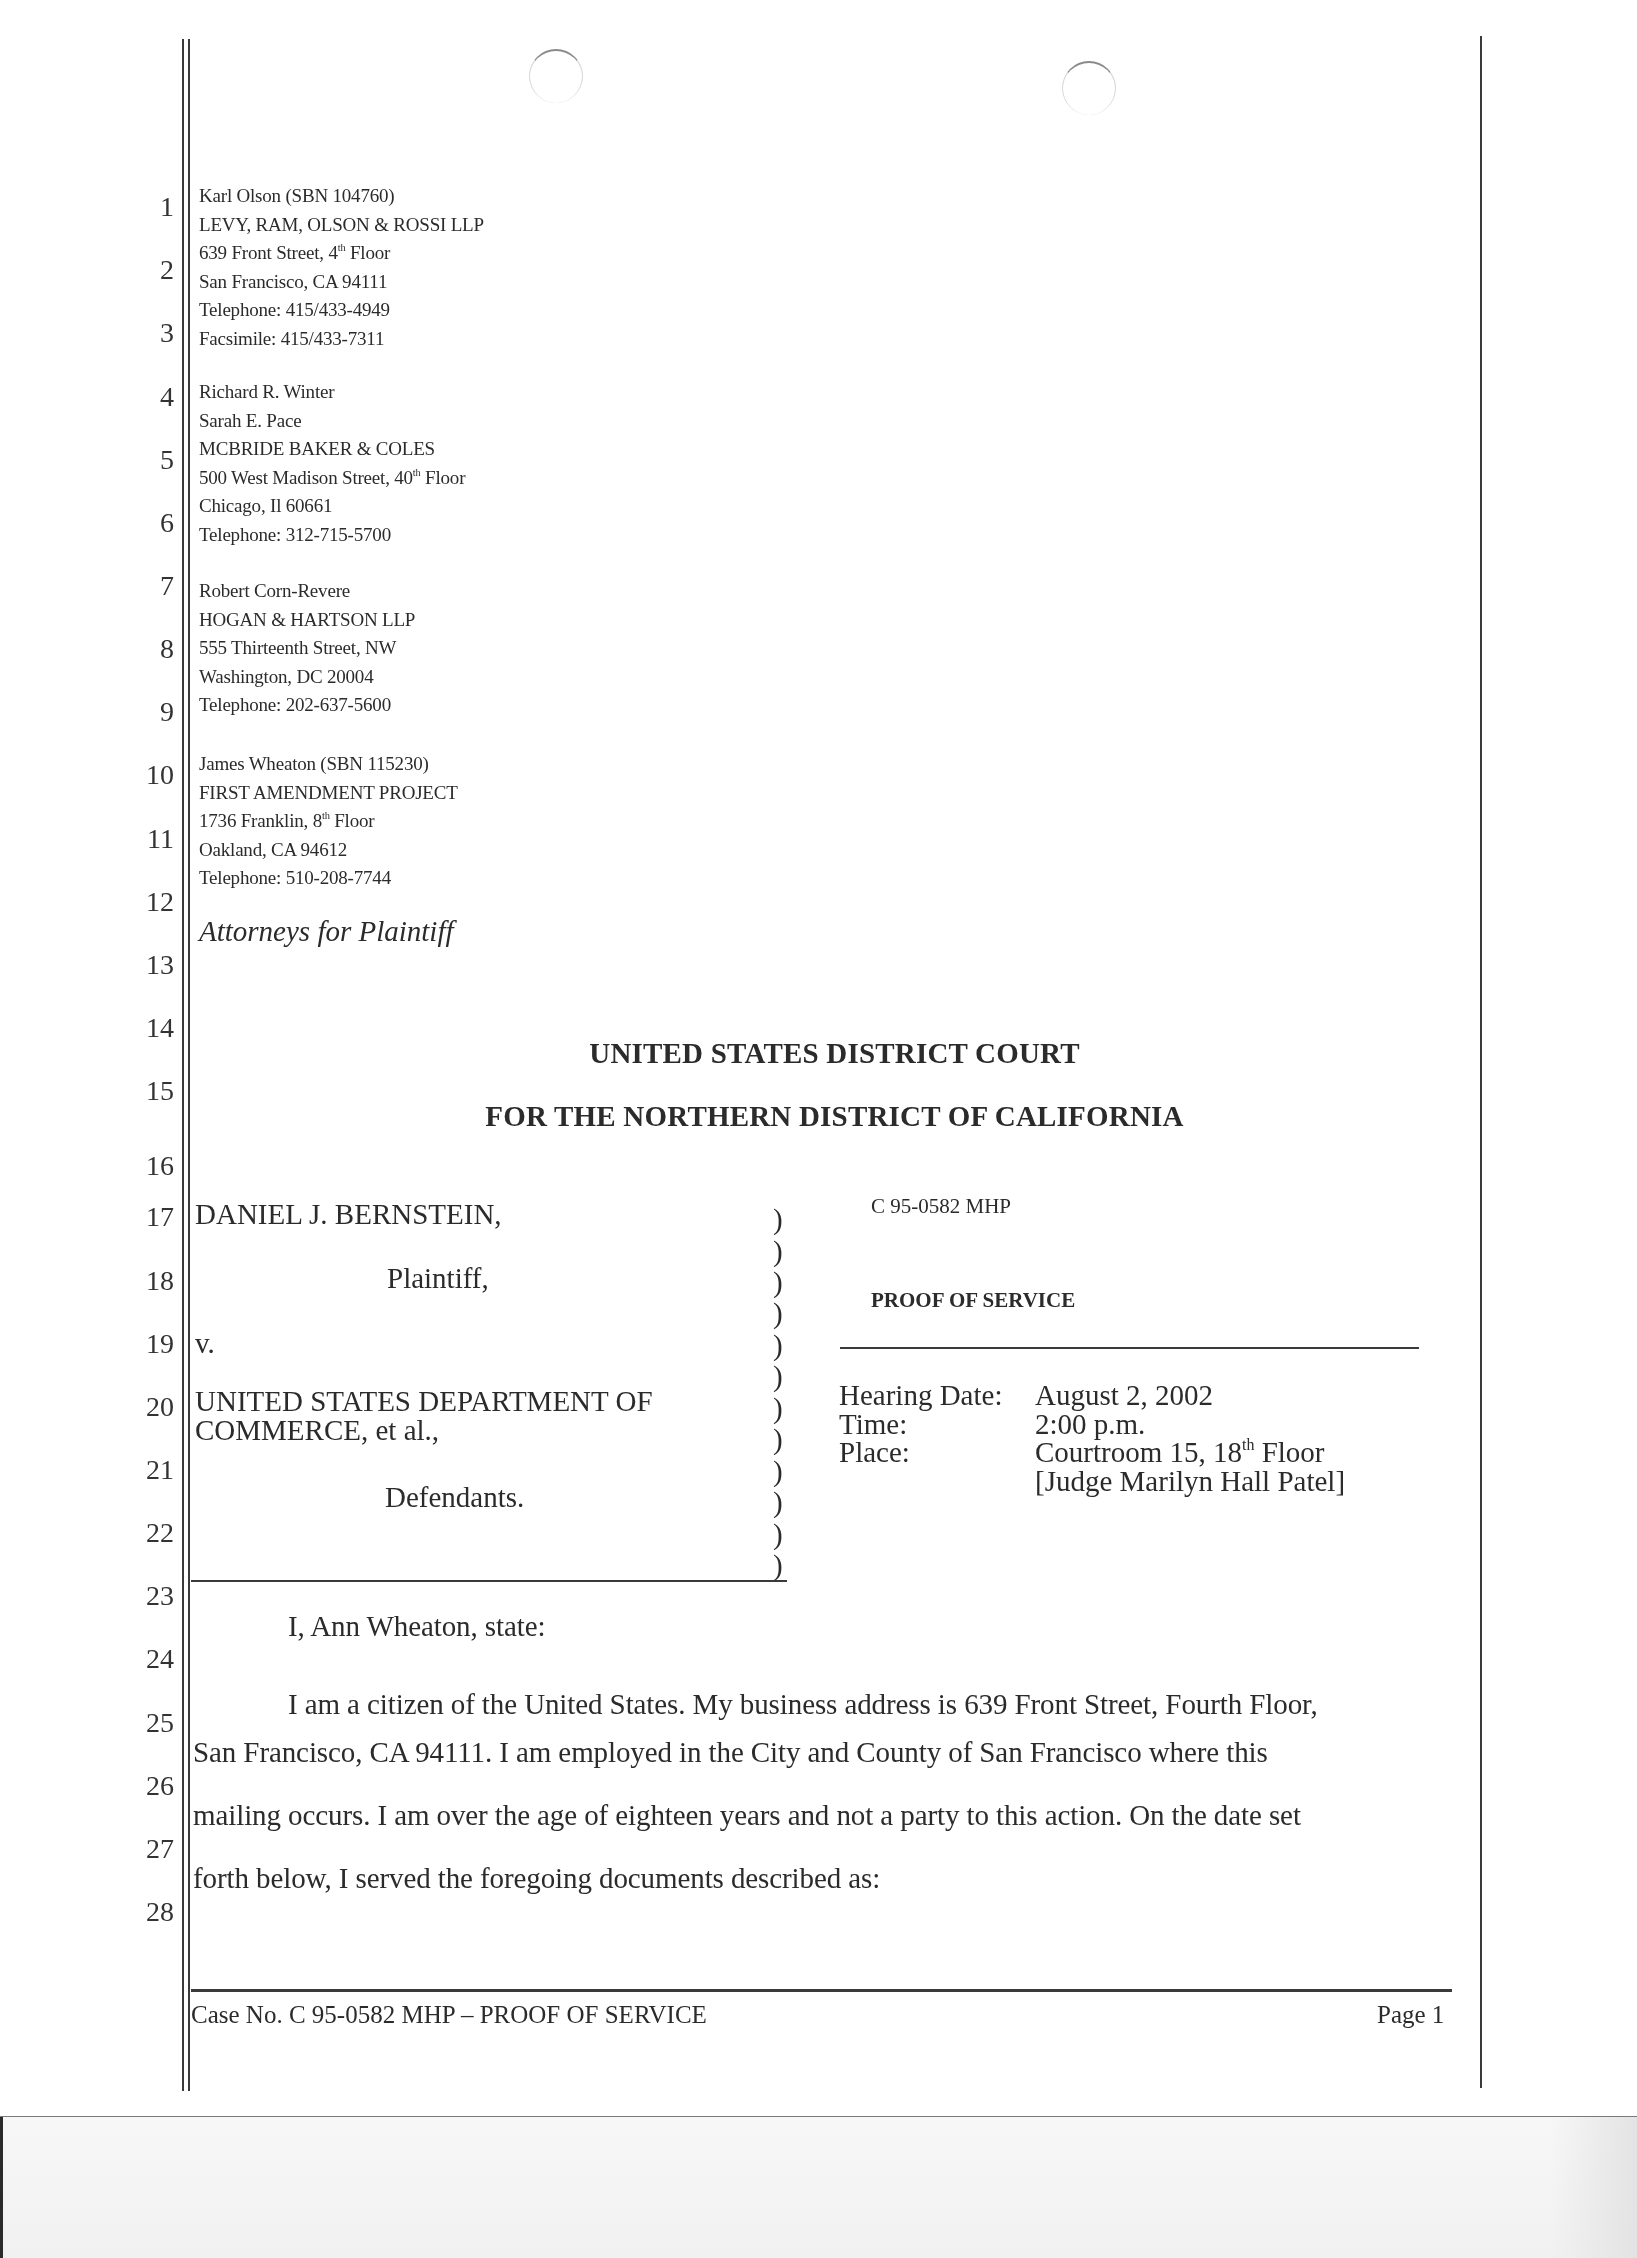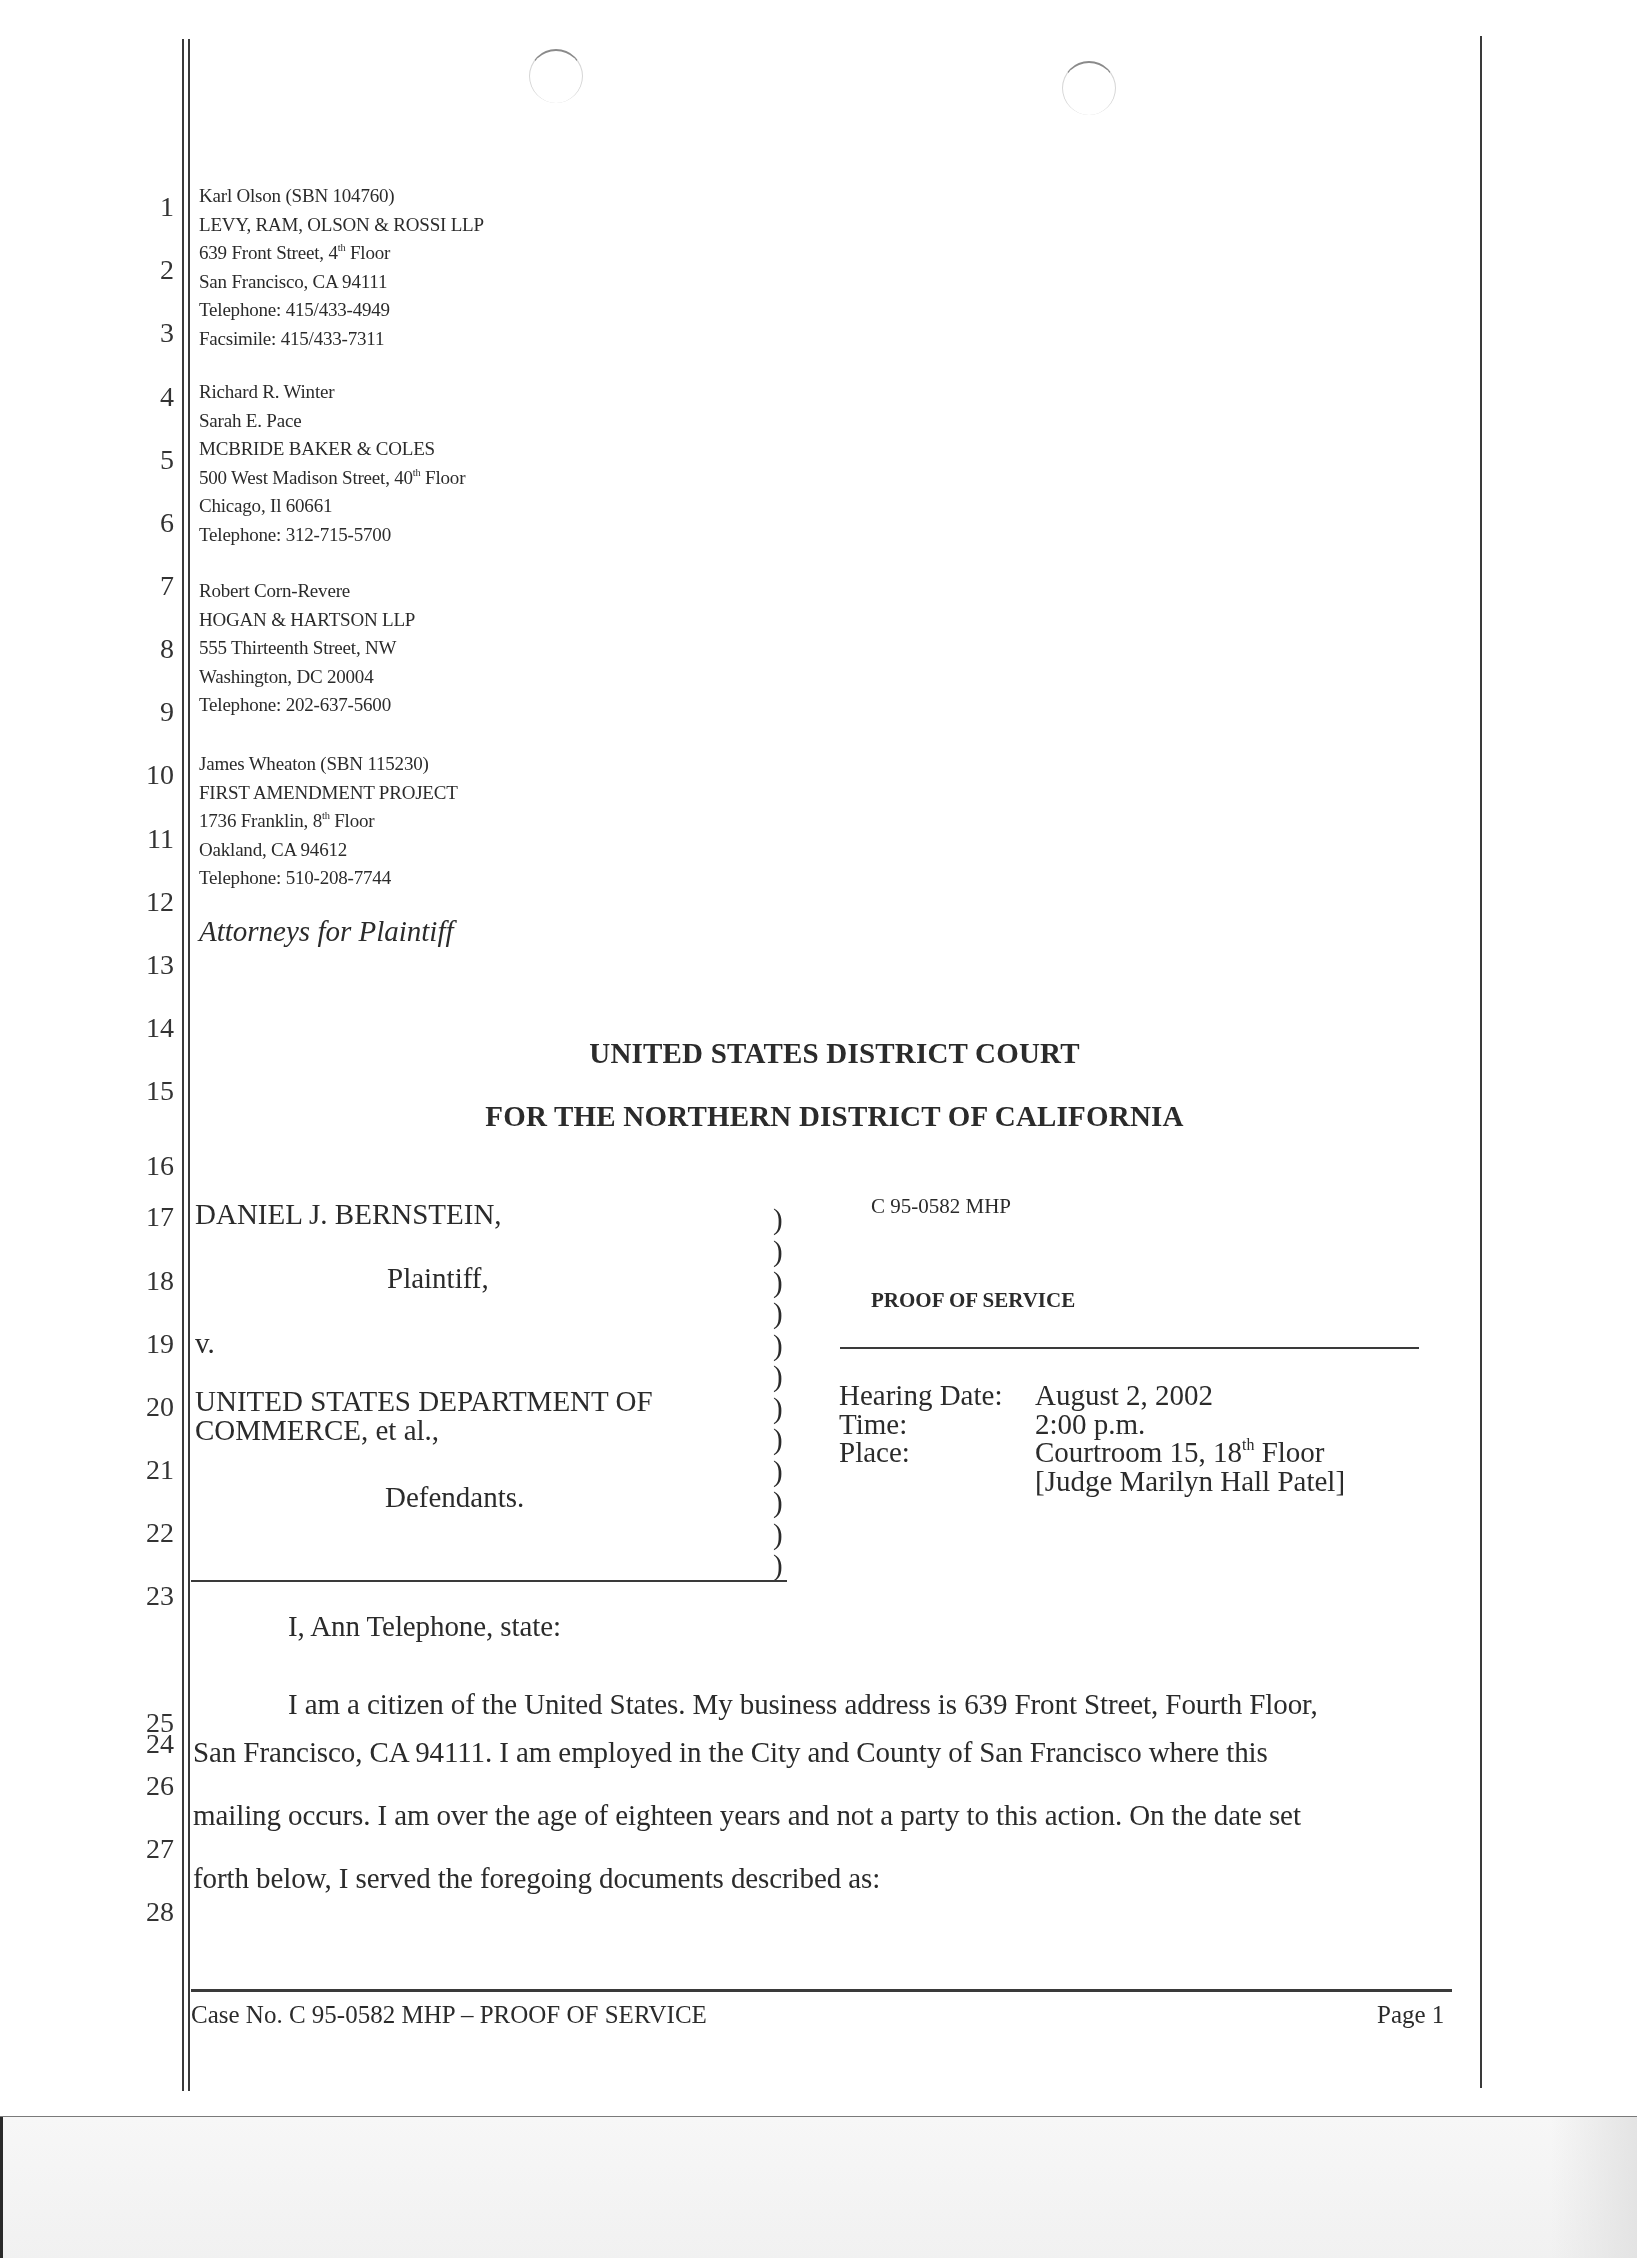--- a/index.html
+++ b/index.html
@@ -225,21 +225,21 @@
     <div class="line-number" style="top: 1014px;">14</div>
     <div class="line-number" style="top: 1077px;">15</div>
     <div class="line-number" style="top: 1140px; margin-top: 12px;">16</div>
     <div class="line-number" style="top: 1203px;">17</div>
     <div class="line-number" style="top: 1267px;">18</div>
     <div class="line-number" style="top: 1330px;">19</div>
     <div class="line-number" style="top: 1393px;">20</div>
     <div class="line-number" style="top: 1456px;">21</div>
     <div class="line-number" style="top: 1519px;">22</div>
     <div class="line-number" style="top: 1582px;">23</div>
-    <div class="line-number" style="top: 1730px; font-family: Liberation Serif, serif;">24</div>
+    <div class="line-number" style="top: 1645px; font-family: Liberation Serif, serif;">24</div>
     <div class="line-number" style="top: 1709px;">25</div>
     <div class="line-number" style="top: 1772px;">26</div>
     <div class="line-number" style="top: 1835px;">27</div>
     <div class="line-number" style="top: 1898px;">28</div>
   </div>
 
 <div id="counsel-container">
     <div class="counsel" style="top: 182px;">
       <div class="line">Karl Olson (SBN 104760)</div>
       <div class="line">LEVY, RAM, OLSON &amp; ROSSI LLP</div>
@@ -318,21 +318,21 @@
       <div class="hearing-label">Place:</div>
       <div><span>Courtroom 15, 18</span><sup>th</sup><span> Floor</span></div>
     </div>
     <div class="hearing-row">
       <div class="hearing-label"></div>
       <div>[Judge Marilyn Hall Patel]</div>
     </div>
   </div>
 
 <div id="body-container">
-    <div class="body-line indent" style="top: 1610px;">I, Ann Telephone, state:</div>
+    <div class="body-line indent" style="top: 1610px;">I, Ann Wheaton, state:</div>
     <div class="body-line indent" style="top: 1688px;">I am a citizen of the United States. My business address is 639 Front Street, Fourth Floor,</div>
     <div class="body-line" style="top: 1736px;">San Francisco, CA 94111.  I am employed in the City and County of San Francisco where this</div>
     <div class="body-line" style="top: 1799px;">mailing occurs.  I am over the age of eighteen years and not a party to this action. On the date set</div>
     <div class="body-line" style="top: 1862px;">forth below, I served the foregoing documents described as:</div>
   </div>
 
 <div class="footer-rule"></div>
 <div class="footer-text" style="left:191px;">Case No. C 95-0582 MHP – PROOF OF SERVICE</div>
 <div class="footer-text" style="left:1377px;">Page 1</div>
 

